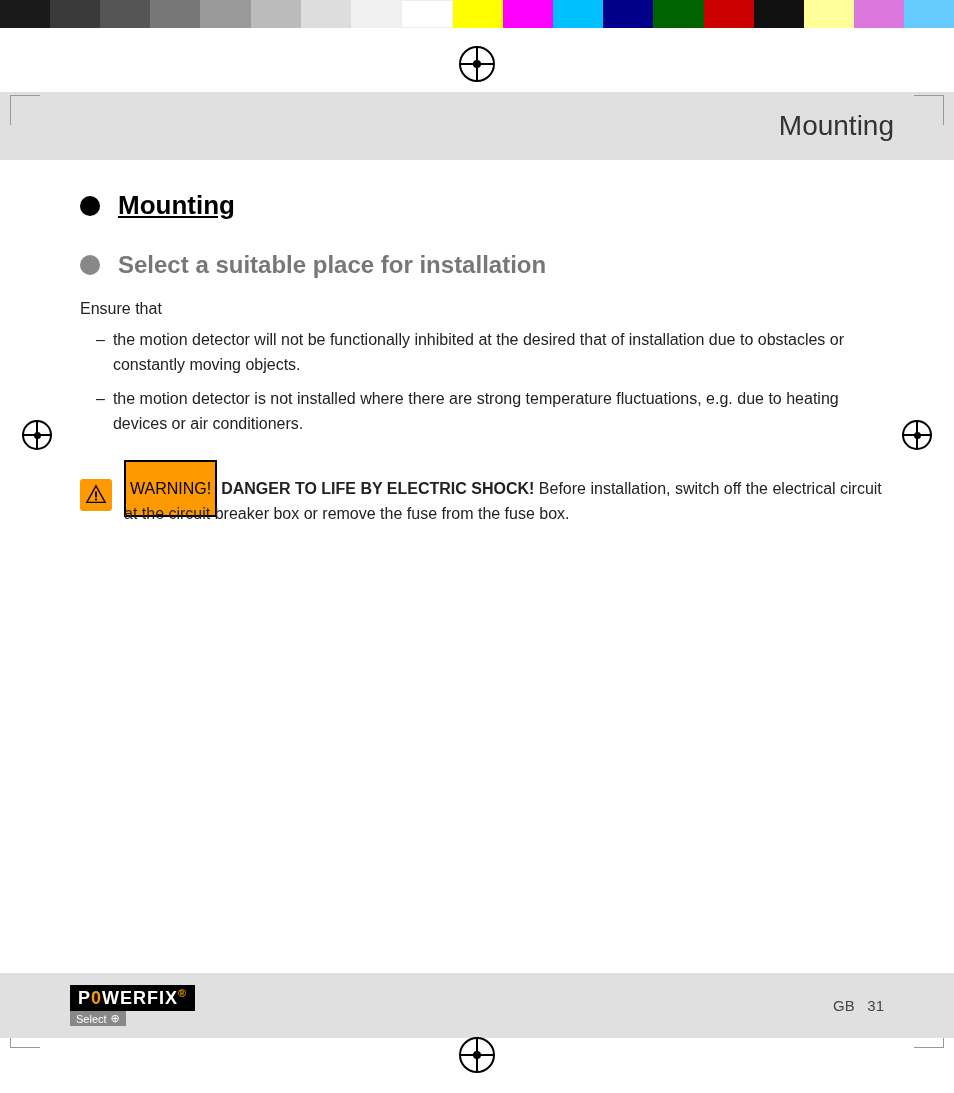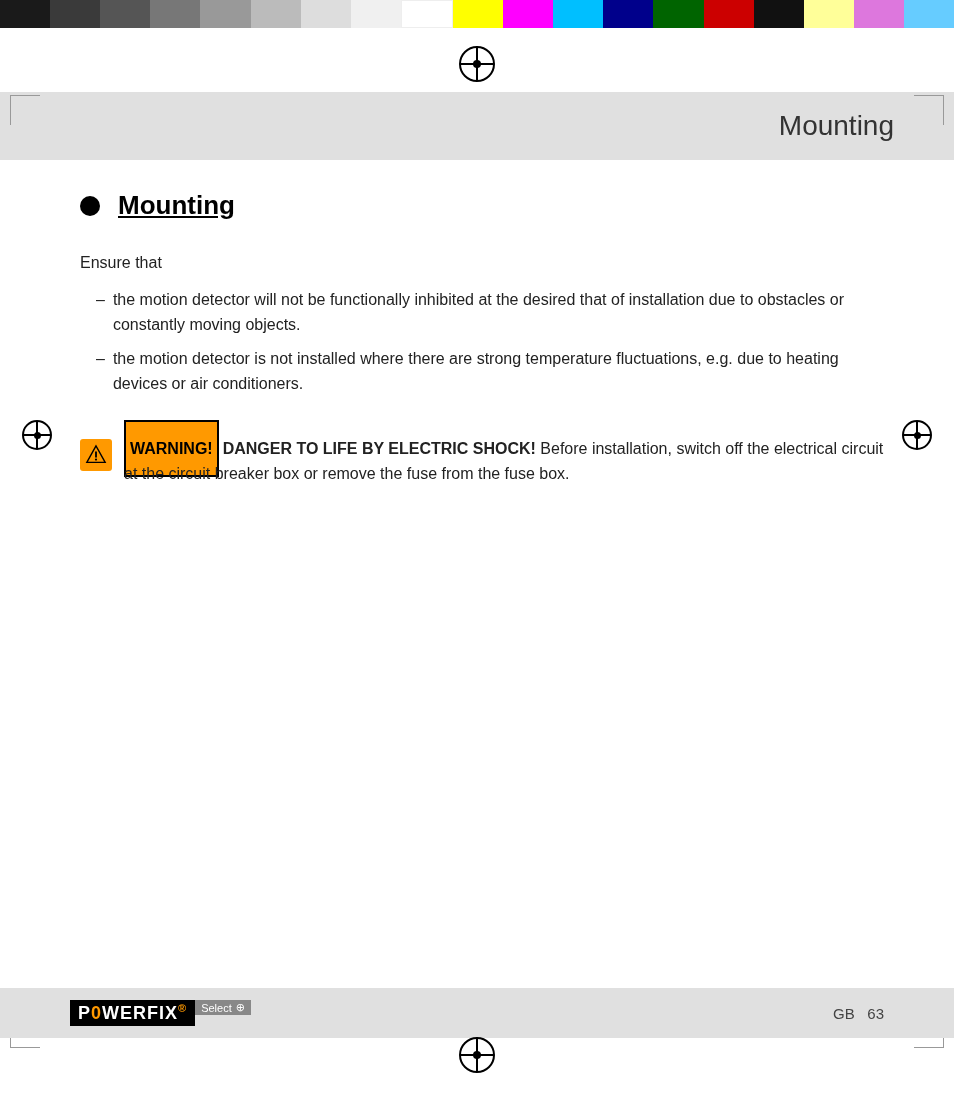--- a/index.html
+++ b/index.html
@@ -123,21 +123,21 @@
       font-size: 24px;
       font-weight: bold;
       color: #777;
     }
 
     
     .body-text {
       font-size: 16px;
       color: #222;
       line-height: 1.55;
-      margin-bottom: 12px;
+      margin-bottom: 6px;
     }
 
     .list-section {
       margin-left: 16px;
       margin-bottom: 8px;
     }
 
     .list-item {
       font-size: 16px;
       color: #222;
@@ -183,21 +183,21 @@
     .warning-text {
       font-size: 16px;
       color: #222;
       line-height: 1.55;
     }
 
     .warning-label {
       display: inline;
       background: #f90;
       color: #000;
-      font-weight: bold;
+      font-weight: normal;
       font-size: 16px;
       padding: 18px 4px;
       border: 2px solid #000;
       margin-right: 4px;
     }
 
     .warning-strong {
       font-weight: bold;
     }
 
@@ -209,21 +209,21 @@
       align-items: center;
       justify-content: space-between;
       position: absolute;
       bottom: 55px;
       left: 0;
       right: 0;
     }
 
     .powerfix-logo {
       display: flex;
-      flex-direction: row;
+      flex-direction: column;
       align-items: flex-start;
     }
 
     .powerfix-main {
       background: #000;
       color: #fff;
       font-size: 18px;
       font-weight: bold;
       padding: 2px 8px;
       letter-spacing: 1px;
@@ -328,20 +328,24 @@
     </div>
   </div>
 
   <div class="section-heading section-gap-sm">
     <div class="bullet-black"></div>
     <span class="heading-bold">Mounting</span>
   </div>
 
   <div class="section-gap"></div>
 
+  <div class="section-heading section-gap-sm">
+    <div class="bullet-gray"></div>
+    <span class="heading-gray">Select a suitable place for installation</span>
+  </div>
 
   <div style="margin-bottom: 18px;"></div>
 
   <p class="body-text">Ensure that</p>
 
   <div class="list-section">
     <div class="list-item">
       <span class="list-dash">–</span>
       <span class="list-text">the motion detector will not be functionally inhibited at the desired that of installation due to obstacles or constantly moving objects.</span>
     </div>
@@ -375,21 +379,21 @@
   <div class="powerfix-logo">
     <div class="powerfix-main">
       P<span style="color:#f90;">0</span>WERFIX<span style="font-size:11px; vertical-align:super; color:#f90;">®</span>
     </div>
     <div class="powerfix-sub">
       <span>Select</span>
       <span>⊕</span>
     </div>
   </div>
   <div class="page-info">
-    <span>GB</span>&nbsp;&nbsp;&nbsp;<span>63</span>
+    <span>GB</span>&nbsp;&nbsp;&nbsp;<span>31</span>
   </div>
 </div>
 
 <div class="bottom-reg-area">
   <div class="reg-mark">
     <div class="reg-mark-inner"></div>
   </div>
 </div>
 
 </body></html>

